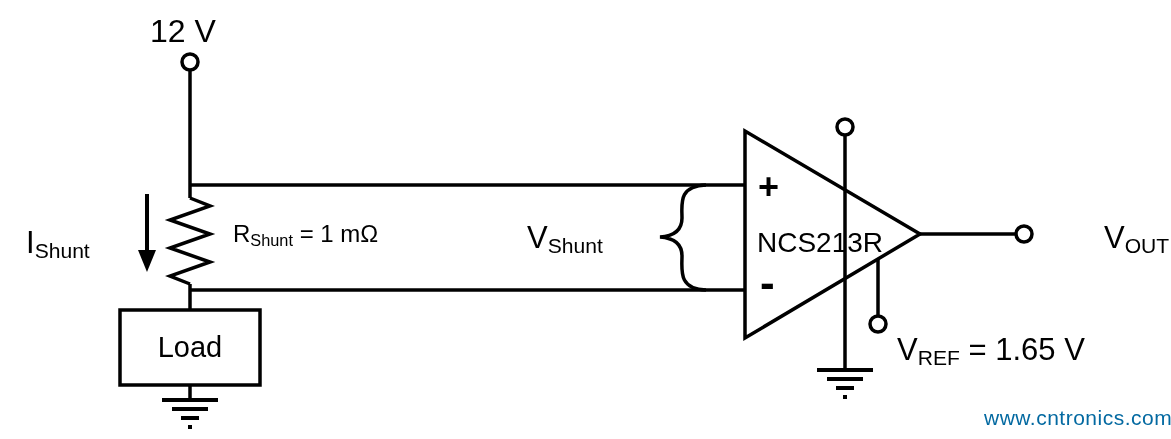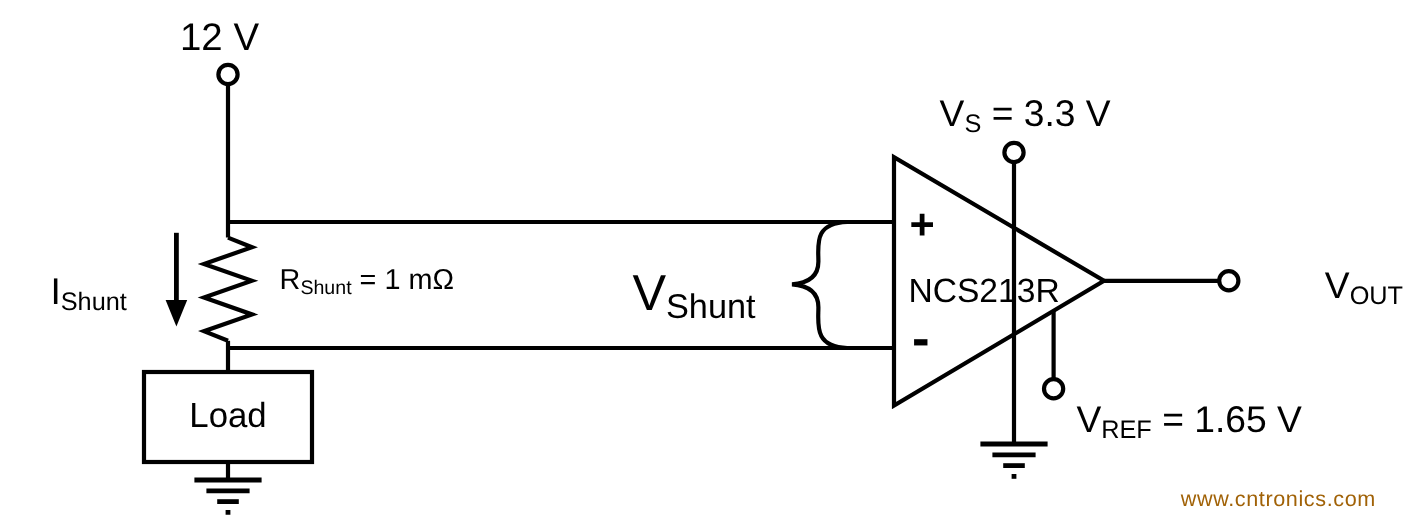--- a/index.html
+++ b/index.html
@@ -3,34 +3,34 @@
 <meta charset="utf-8">
 <style>
   * { margin:0; padding:0; box-sizing:border-box; }
   html,body { width:1171px; height:439px; background:#ffffff; overflow:hidden; }
   body { font-family:"Liberation Sans", sans-serif; color:#000; }
   .canvas { position:relative; width:1171px; height:334px; background:#ffffff; }
   svg.circuit { position:absolute; left:0; top:0; }
   .lbl { position:absolute; font-size:31px; white-space:nowrap; color:#000; }
   .lbl .sub { font-size:0.68em; vertical-align:-0.24em; }
   .lbl-12v      { left:150px; top:13px;  font-size:32px; }
-  .lbl-ishunt   { left:42px;  top:225px; }
+  .lbl-ishunt   { left:26px;  top:225px; }
   .lbl-rshunt   { left:233px; top:220px; font-size:24px; }
-  .lbl-vshunt   { left:527px; top:220px; font-size:42px; }
+  .lbl-vshunt   { left:527px; top:220px; font-size:31px; }
   .lbl-plus     { left:758px; top:166px; font-size:36px; font-weight:bold; }
   .lbl-minus    { left:760px; top:258px; font-size:44px; font-weight:bold; }
   .lbl-ncs      { left:757px; top:227px; font-size:28px; }
   .lbl-vs       { left:783px; top:77px; }
   .lbl-vref     { left:897px; top:332px; }
   .lbl-vout     { left:1104px; top:220px; }
   .lbl-load     { left:120px; top:310px; width:140px; height:75px;
                   display:flex; align-items:center; justify-content:center;
                   font-size:29px; }
-  .watermark    { position:absolute; left:984px; top:406px; font-size:18px;
-                  color:#a16207; letter-spacing:0.5px; }
+  .watermark    { position:absolute; left:984px; top:406px; font-size:21px;
+                  color:#0369a1; letter-spacing:0.5px; }
 </style>
 </head>
 <body>
 
 <div class="canvas">
 
   <svg class="circuit" width="1171" height="439" viewBox="0 0 1171 439">
     <g stroke="#000000" stroke-width="3.5" fill="none">
       <line x1="190" y1="70" x2="190" y2="198"></line>
       <line x1="190" y1="185" x2="745" y2="185"></line>
@@ -85,23 +85,20 @@
   <div class="lbl lbl-vshunt">
     <span>V</span><span class="sub">Shunt</span>
   </div>
 
   <div class="lbl lbl-plus">+</div>
 
   <div class="lbl lbl-minus">-</div>
 
   <div class="lbl lbl-ncs">NCS213R</div>
 
-  <div class="lbl lbl-vs">
-    <span>V</span><span class="sub">S</span><span> = 3.3 V</span>
-  </div>
 
   <div class="lbl lbl-vref">
     <span>V</span><span class="sub">REF</span><span> = 1.65 V</span>
   </div>
 
   <div class="lbl lbl-vout">
     <span>V</span><span class="sub">OUT</span>
   </div>
 
   <div class="lbl lbl-load">Load</div>

